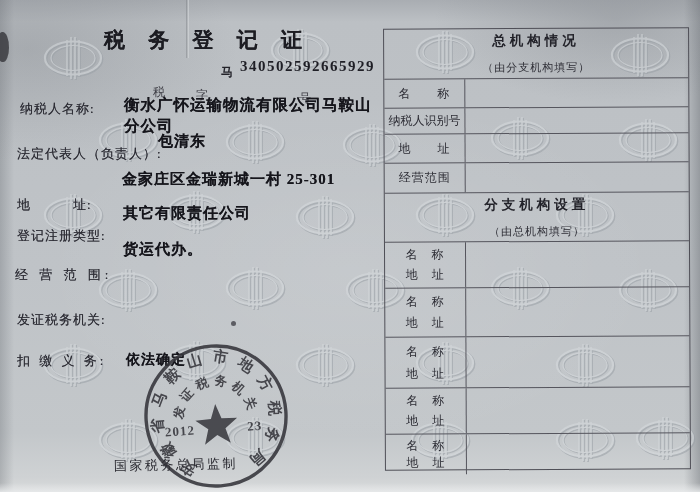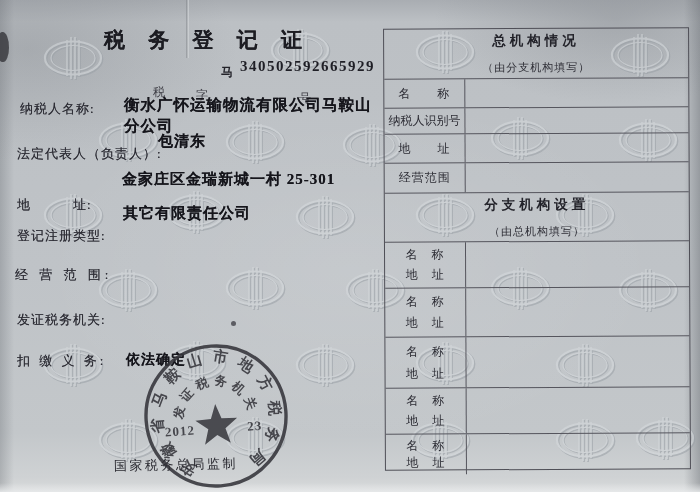--- a/index.html
+++ b/index.html
@@ -125,20 +125,21 @@
   <span class="abs flabel" style="left:17px;top:145px;">法定代表人（负责人）:</span>
   <span class="abs fvalue" style="left:158px;top:132px;">包清东</span>
 
   <span class="abs flabel" style="left:17px;top:196px;">地　　　址:</span>
   <span class="abs fvalue" style="left:122px;top:170px;">金家庄区金瑞新城一村 25-301</span>
 
   <span class="abs flabel" style="left:17px;top:227px;">登记注册类型:</span>
   <span class="abs fvalue" style="left:123px;top:204px;">其它有限责任公司</span>
 
   <span class="abs flabel" style="left:15px;top:266px;letter-spacing:4px;">经 营 范 围:</span>
+  <span class="abs fvalue" style="left:123px;top:240px;">货运代办。</span>
 
   <span class="abs flabel" style="left:17px;top:311px;">发证税务机关:</span>
 
   <span class="abs flabel" style="left:17px;top:352px;letter-spacing:3px;">扣 缴 义 务:</span>
   <span class="abs fvalue" style="left:126px;top:351px;font-size:14px;">依法确定</span>
 
   <svg class="stamp" viewBox="-76 -76 152 152">
     <circle cx="0" cy="0" r="70" fill="none" stroke="#35353b" stroke-width="3.4"></circle>
     <path id="ringPath" d="M -20,50 A 54 54 0 1 1 20,50" fill="none"></path>
     <path id="innerPath" d="M -33,2 A 33 33 0 0 1 33,2" fill="none"></path>

